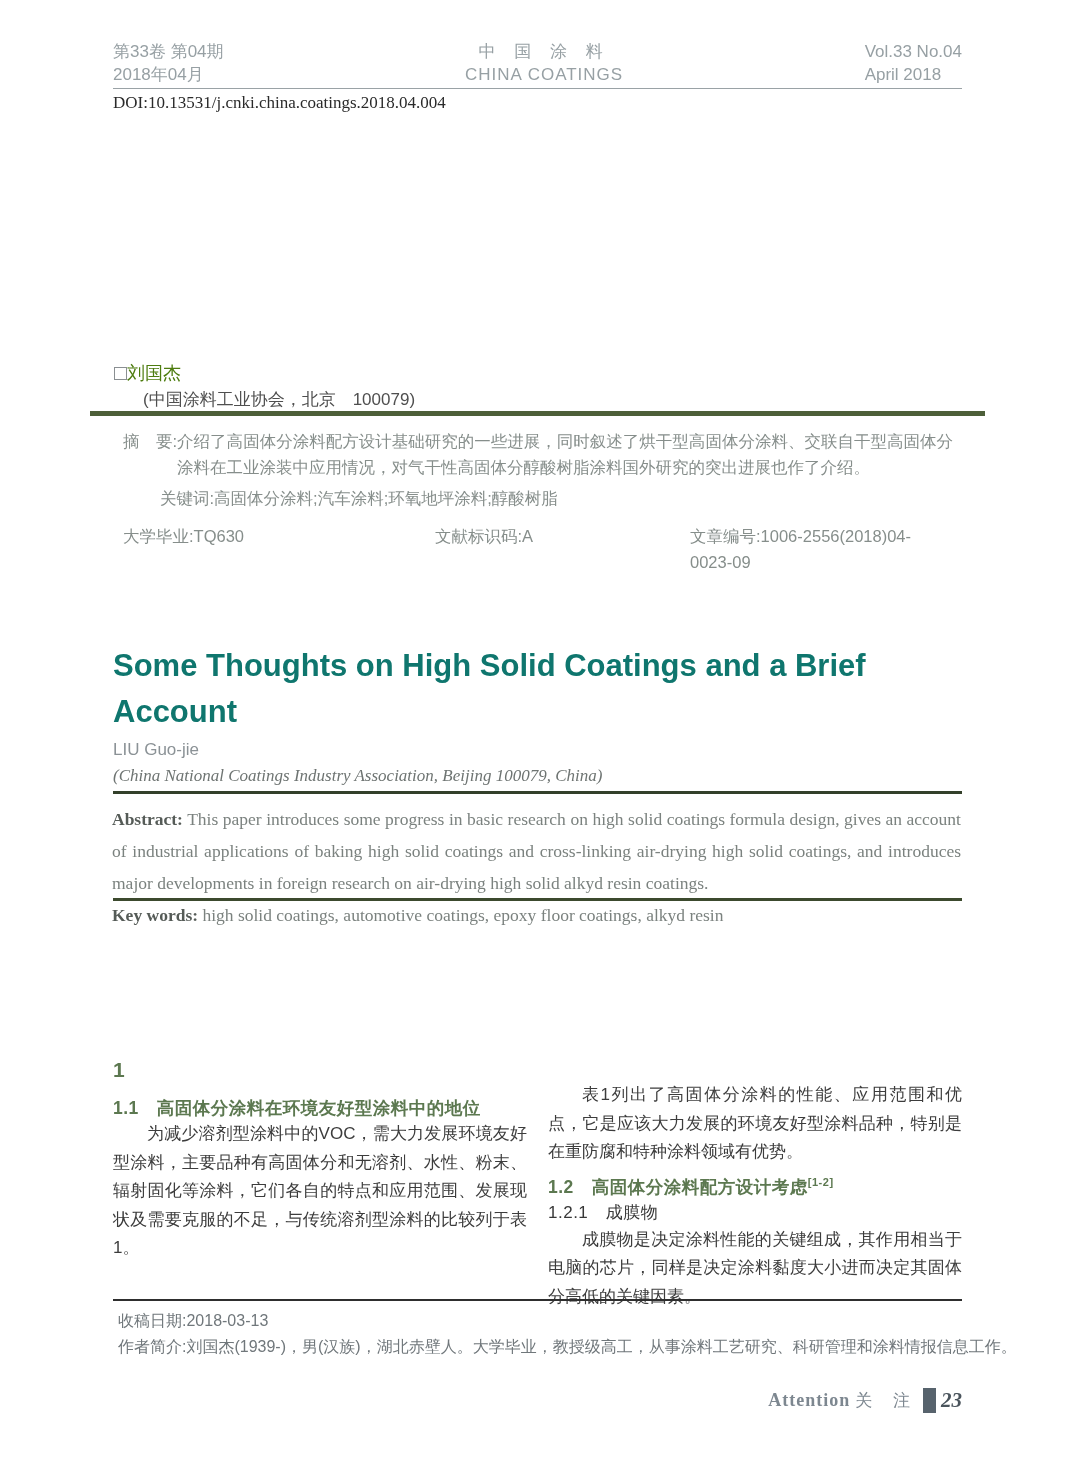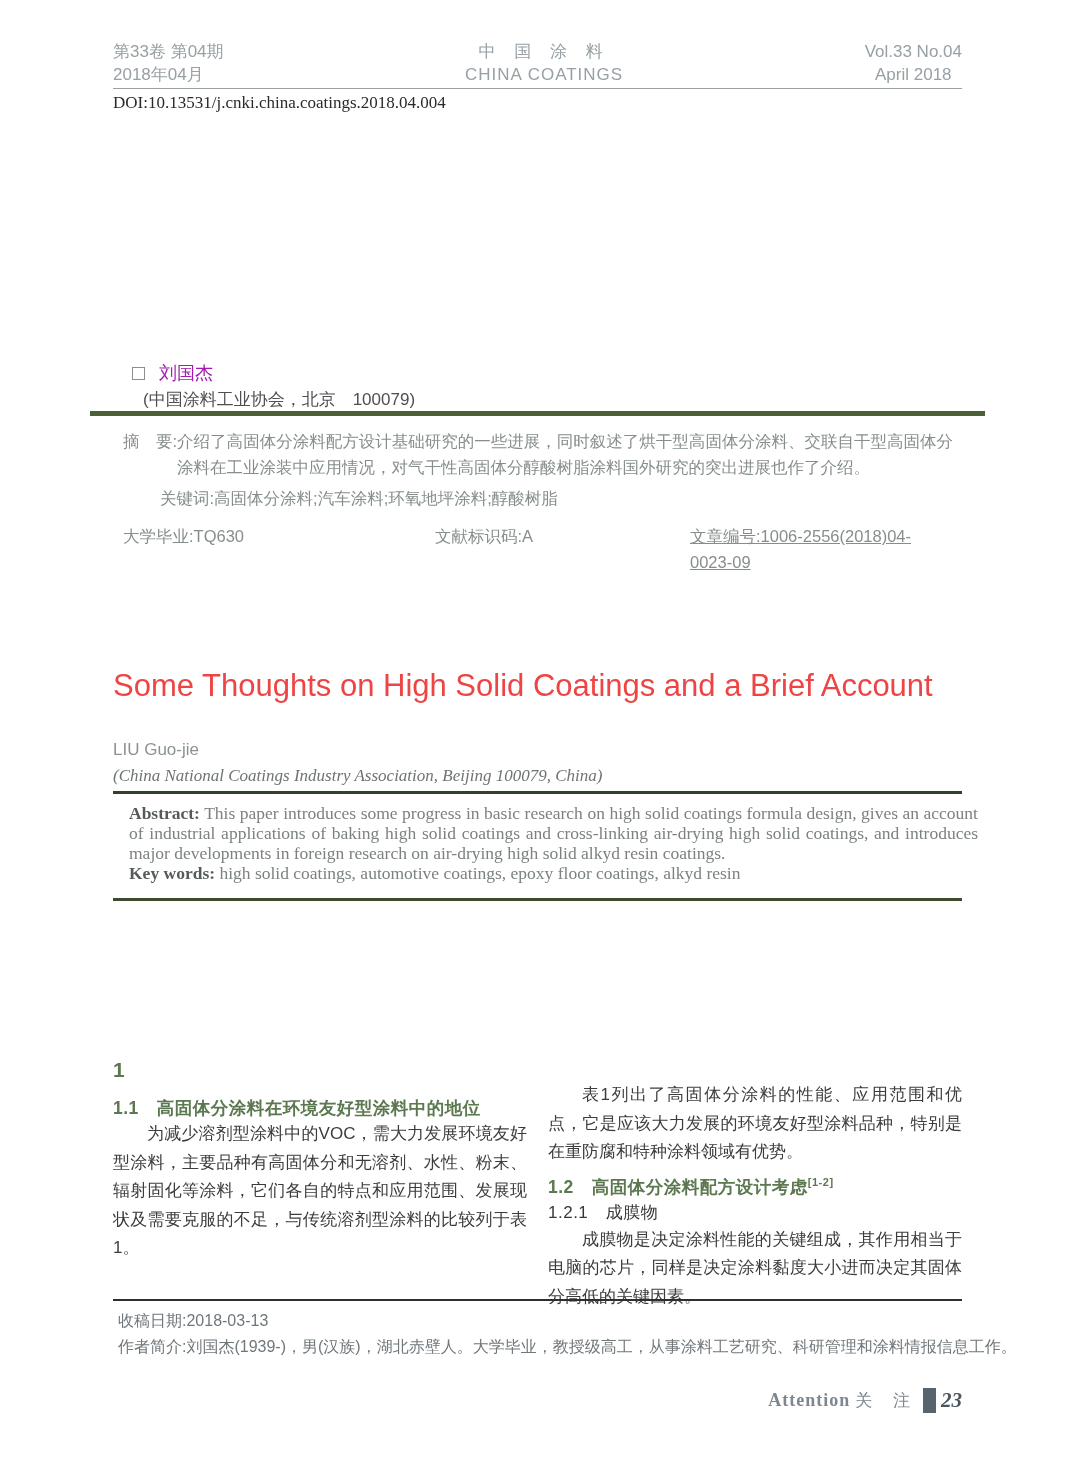--- a/index.html
+++ b/index.html
@@ -9,55 +9,55 @@
     background:#ffffff; overflow:hidden;
     font-family:"Liberation Sans", sans-serif; color:#3a3a3a;
   }
   .abs { position:absolute; }
 
   
   .jheader { top:40px; left:113px; width:849px; display:flex; justify-content:space-between;
              color:#97a0a4; font-size:17px; line-height:23px; }
   .jheader .col-c { text-align:center; letter-spacing:1px; }
   .jheader .col-c .cn { letter-spacing:7px; }
-  .jheader .col-r { text-align:center; }
+  .jheader .col-r { text-align:left; }
   .rule-thin-gray { top:88px; left:113px; width:849px; height:1px; background:#9aa2a6; }
   .doi { top:93px; left:113px; font-family:"Liberation Serif", serif; font-size:17px; color:#2a2a2a; }
 
   
   .cn-title { top:218px; left:116px; width:760px; color:#5d7a4a; font-weight:bold;
               font-size:55px; line-height:76px; letter-spacing:5px; }
-  .author-row { top:361px; left:132px; display:flex; align-items:center; gap:14px;
-                color:#a21caf; font-size:18px; }
+  .author-row { top:361px; left:114px; display:flex; align-items:center; 
+                color:#4d7c0f; font-size:18px; }
   .author-bullet { width:13px; height:13px; border:1.5px solid #8a8f92; display:inline-block; }
   .cn-affil { top:388px; left:143px; color:#4f4f4f; font-size:17px; }
   .rule-green-thick { top:411px; left:90px; width:895px; height:5px; background:#4d5f39; }
 
   
   .cn-abstract { top:428px; left:123px; width:830px; color:#868e8b; font-size:16.5px; line-height:26px; }
   .flexrow { display:flex; }
   .lbl { white-space:nowrap; }
   .cn-abstract .txt { flex:1; text-align:justify; }
   .kw-row { margin-top:5px;margin-left:37px; }
   .clc-row { margin-top:12px; position:relative; height:22px; }
   .clc-row .clc  { position:absolute; left:0; }
   .clc-row .dcc  { position:absolute; left:312px; }
-  .clc-row .aid  { position:absolute; left:567px;text-decoration:underline; }
+  .clc-row .aid  { position:absolute; left:567px; }
 
   
-  .en-title { top:643px; left:113px; width:849px; color:#ef4444; font-weight:normal;
-              font-size:31px; line-height:46px;margin-top:20px; }
+  .en-title { top:643px; left:113px; width:849px; color:#0f766e; font-weight:bold;
+              font-size:31px; line-height:46px; }
   .en-author { top:740px; left:113px; color:#8b9296; font-size:17px; }
   .en-affil { top:766px; left:113px; font-family:"Liberation Serif", serif; font-style:italic;
               color:#6e7472; font-size:17px; }
   .rule-dark-1 { top:791px; left:113px; width:849px; height:3px; background:#33402a; }
 
   
-  .en-abstract { top:803px; left:129px; width:849px; font-family:"Liberation Serif", serif;
-                 color:#7b827f; font-size:17.5px; line-height:20px; text-align:justify; }
+  .en-abstract { top:803px; left:112px; width:849px; font-family:"Liberation Serif", serif;
+                 color:#7b827f; font-size:17.5px; line-height:32px; text-align:justify; }
   .en-abstract b { color:#555b57; }
   .rule-dark-2 { top:898px; left:113px; width:849px; height:3px; background:#3c4a2e; }
 
   
   .columns { top:1056px; left:113px; width:849px; display:flex; gap:21px; }
   .col { width:414px; }
   .h1 { display:flex; color:#5c7850; font-weight:bold; font-size:21px; line-height:28px; letter-spacing:1.5px; }
   .h1-num { width:44px; flex:none; }
   .h2 { color:#5c7850; font-weight:bold; font-size:17.5px; margin-top:12px; letter-spacing:0.5px; }
   .h3 { color:#383838; font-size:17px; margin-top:2px; letter-spacing:0.5px; }

